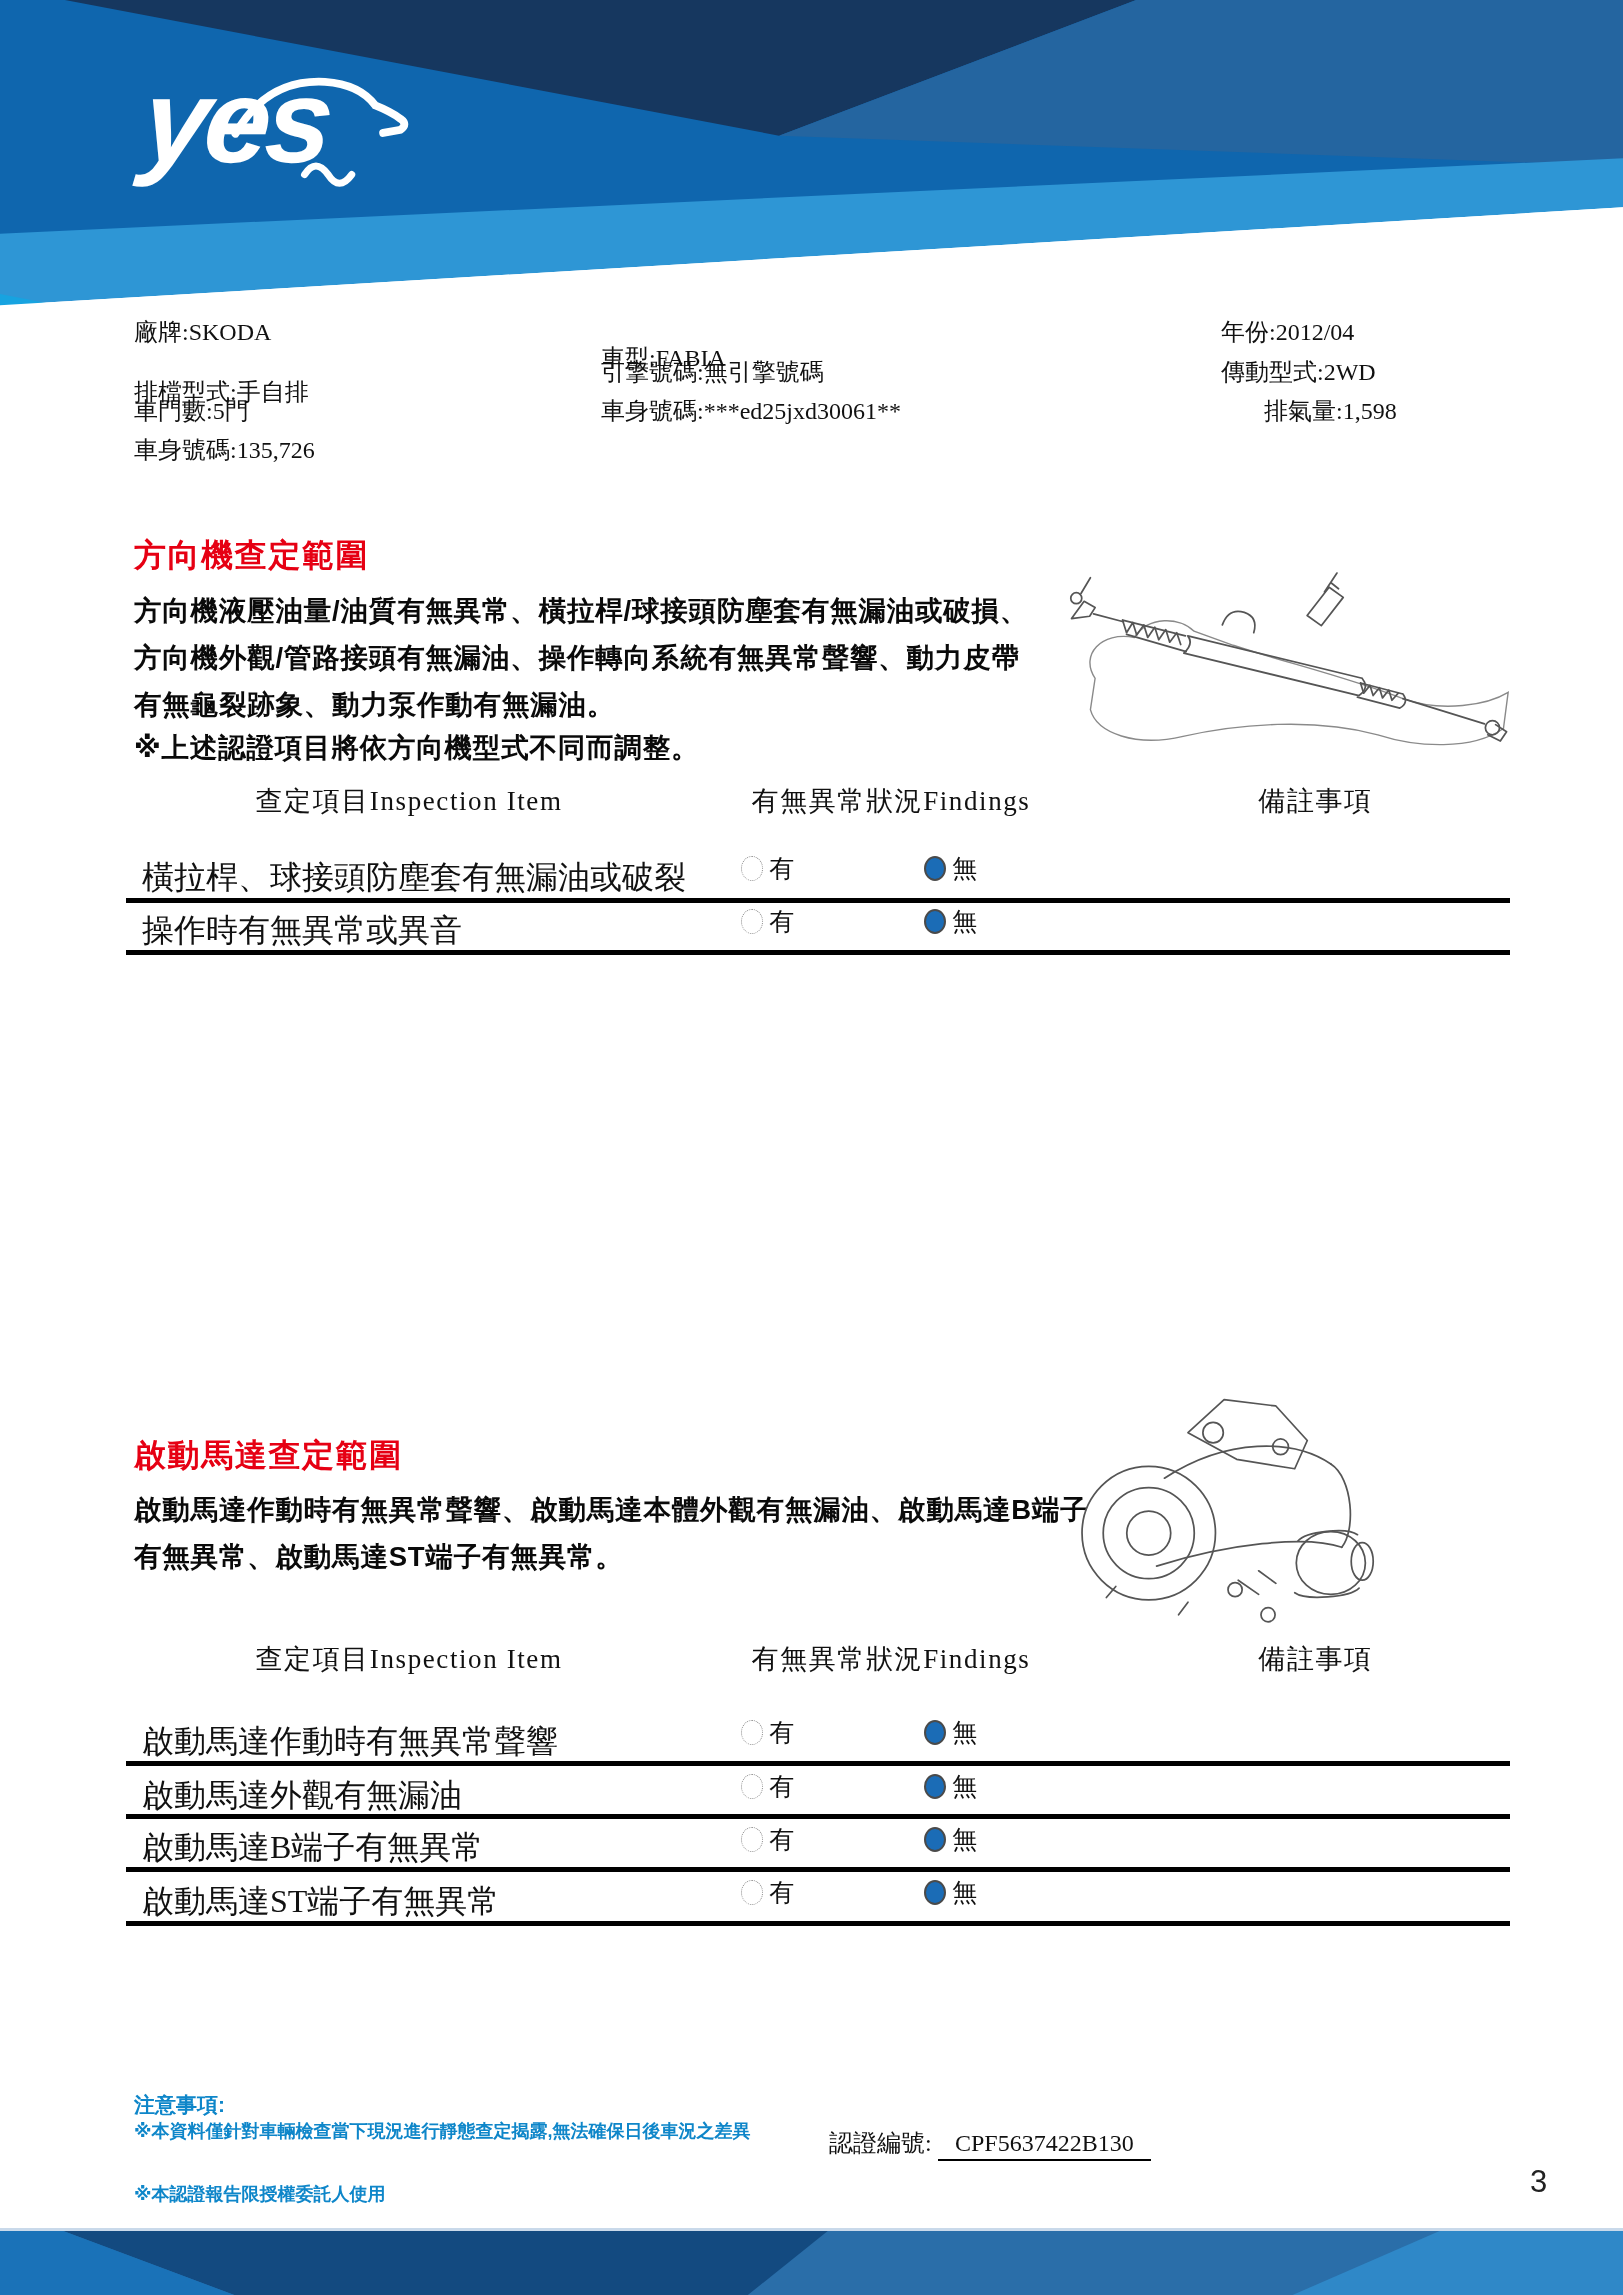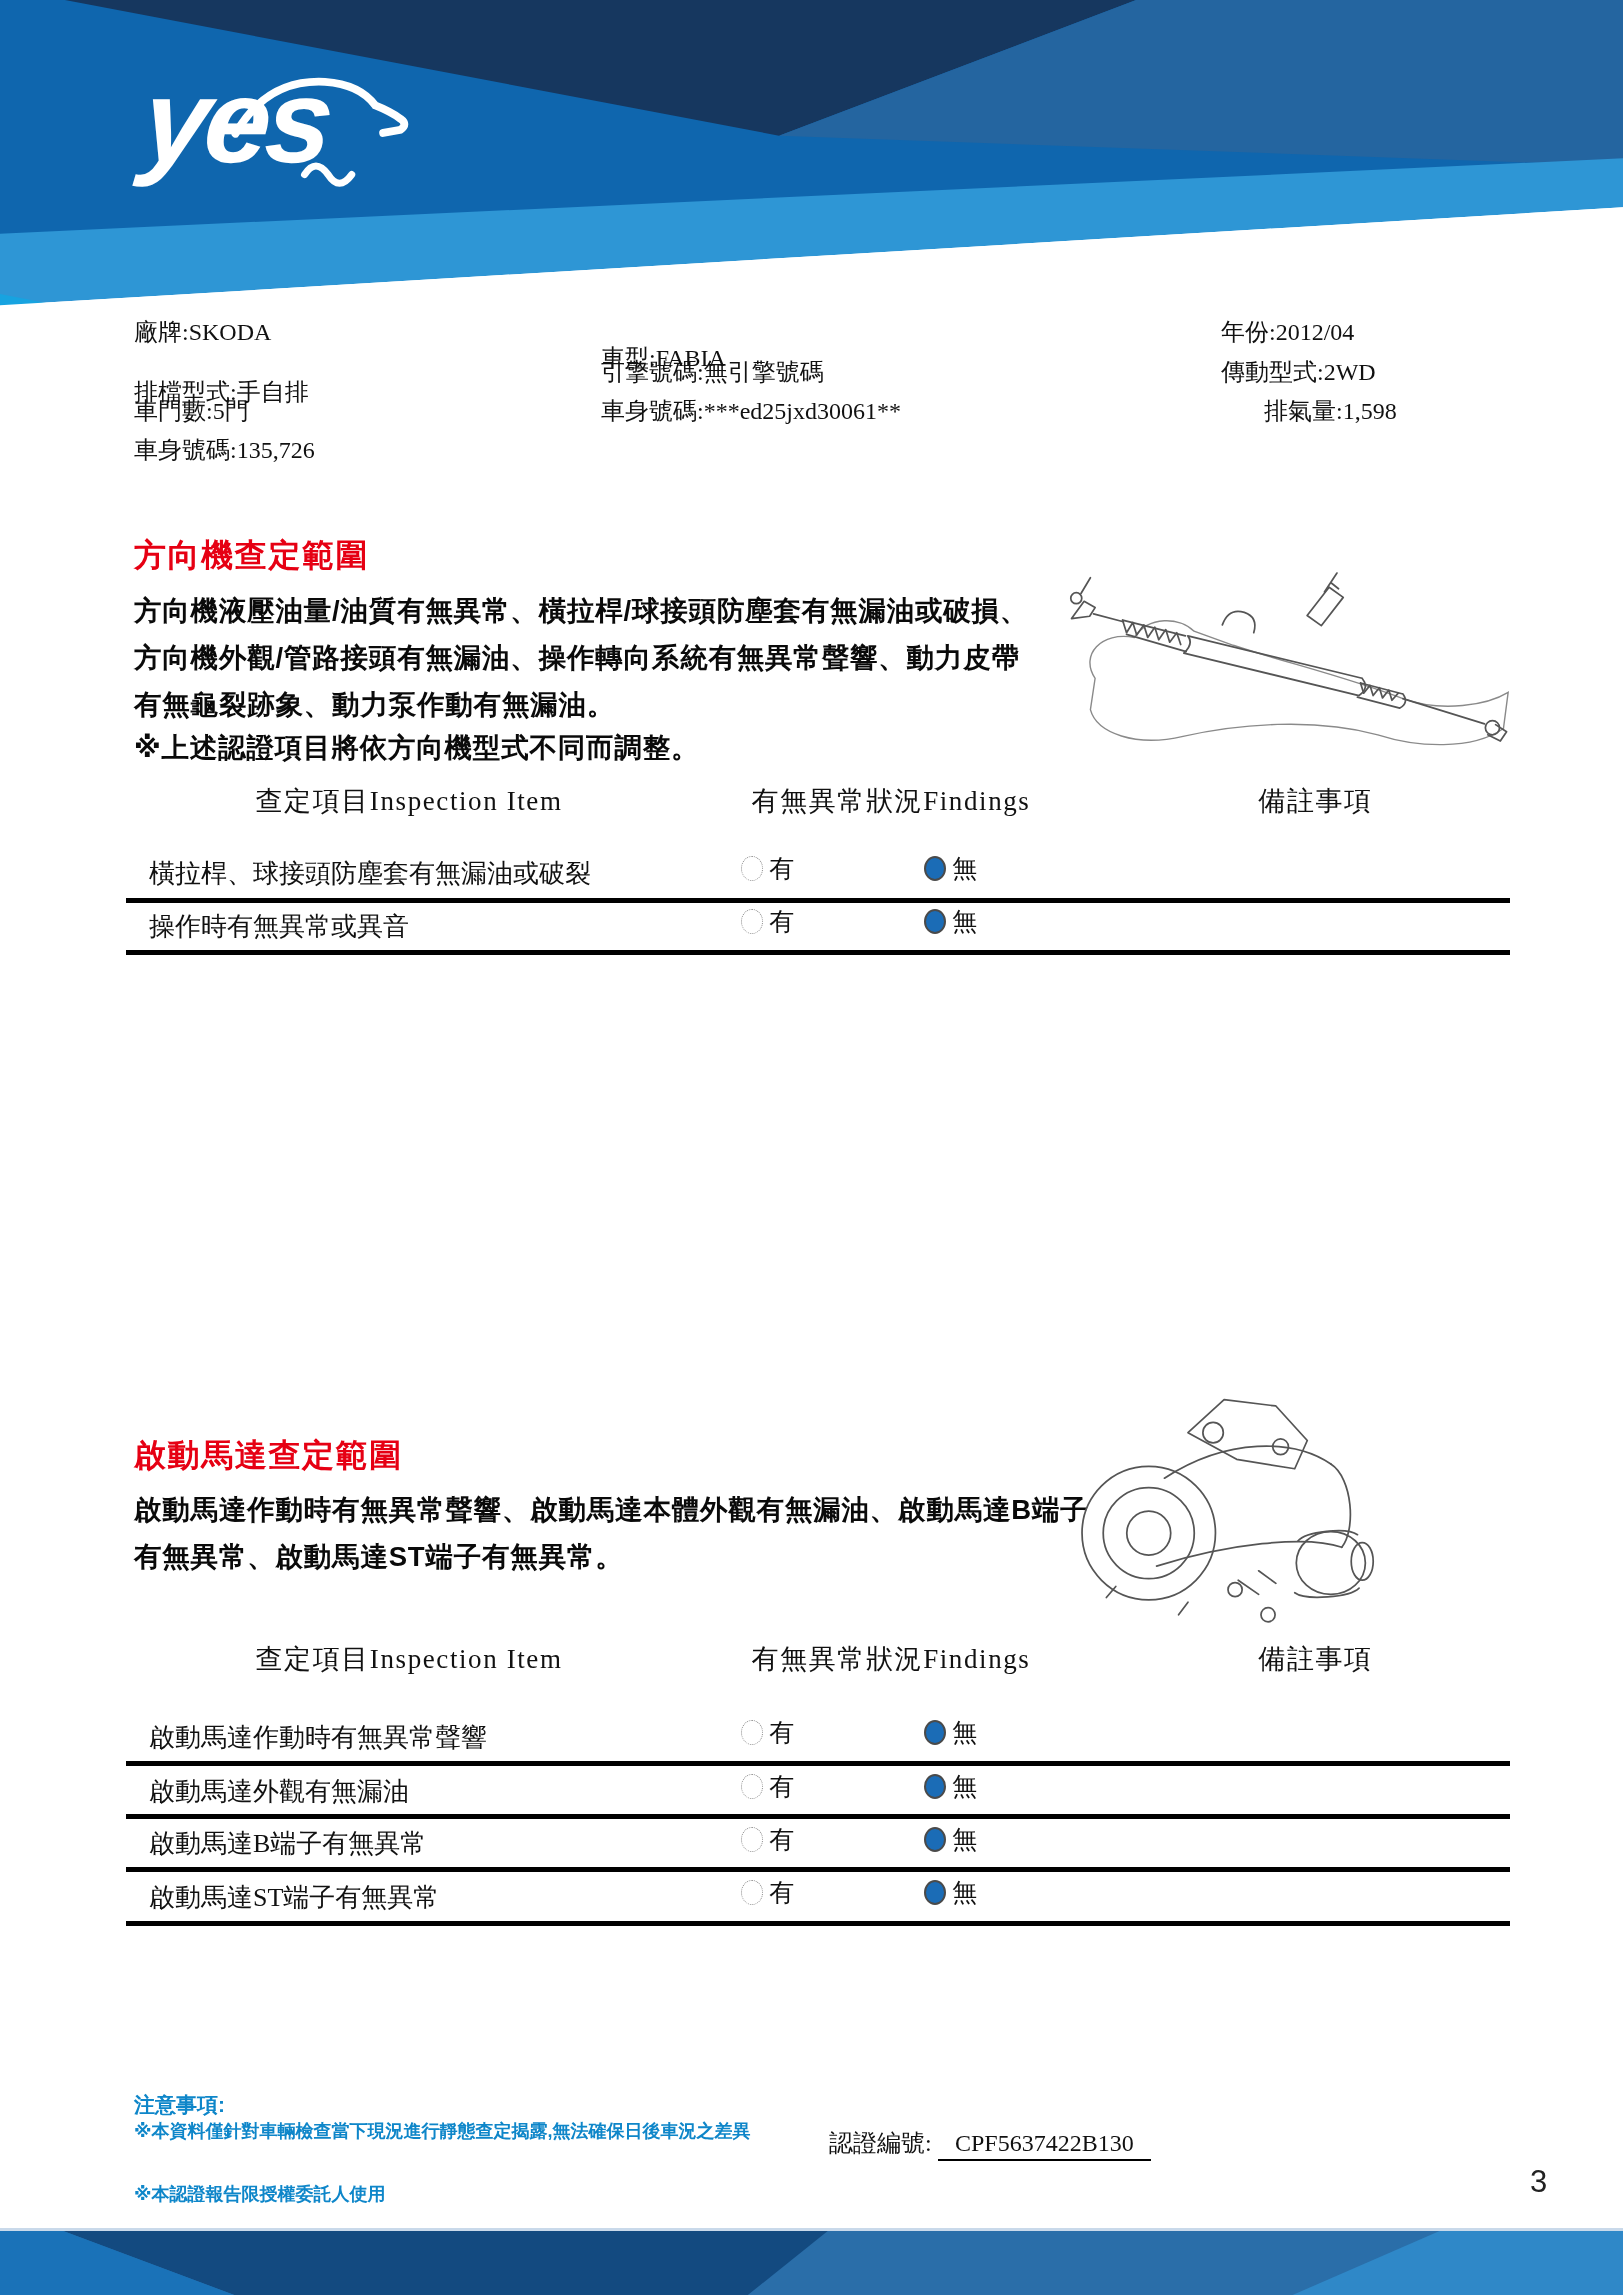--- a/index.html
+++ b/index.html
@@ -30,21 +30,21 @@
   .sec-title{font-family:"Liberation Sans","DejaVu Sans",sans-serif;font-weight:900;
              font-size:32px;line-height:1;color:#e60013;letter-spacing:1.6px;}
   .desc-line{font-family:"Liberation Sans","DejaVu Sans",sans-serif;font-weight:800;
              font-size:27.5px;line-height:1;color:#0a0a0a;letter-spacing:0.8px;white-space:nowrap;}
 
   
   .th{font-size:27px;line-height:1;text-align:center;letter-spacing:1.6px;white-space:nowrap;}
   .th1{left:134px;width:550px;}
   .th2{left:683px;width:416px;}
   .th3{left:1139px;width:353px;}
-  .row-item{left:149px;font-size:26px;line-height:1;white-space:nowrap;}
+  .row-item{left:142px;font-size:32px;line-height:1;white-space:nowrap;}
   .radio-group{display:inline-flex;align-items:center;gap:6.3px;font-size:25px;line-height:1;}
   .rg-yes{left:741px;}
   .rg-no{left:924px;}
   .radio{display:inline-block;width:22px;height:25px;border-radius:50%;box-sizing:border-box;
          background:#fff;border:1.6px dotted #8a8a8a;}
   .radio.sel{background:#1b6cb6;border:2.4px solid #4a4a4a;}
   .hline{left:126px;width:1384px;height:4.7px;background:#000;}
   .remark-cell{left:1147px;width:338px;height:31px;}
 
   

